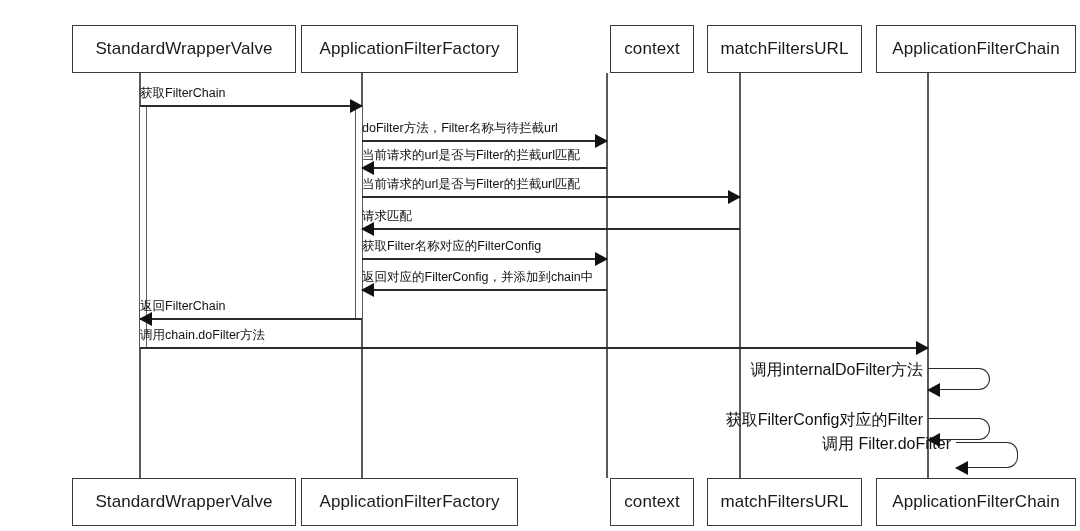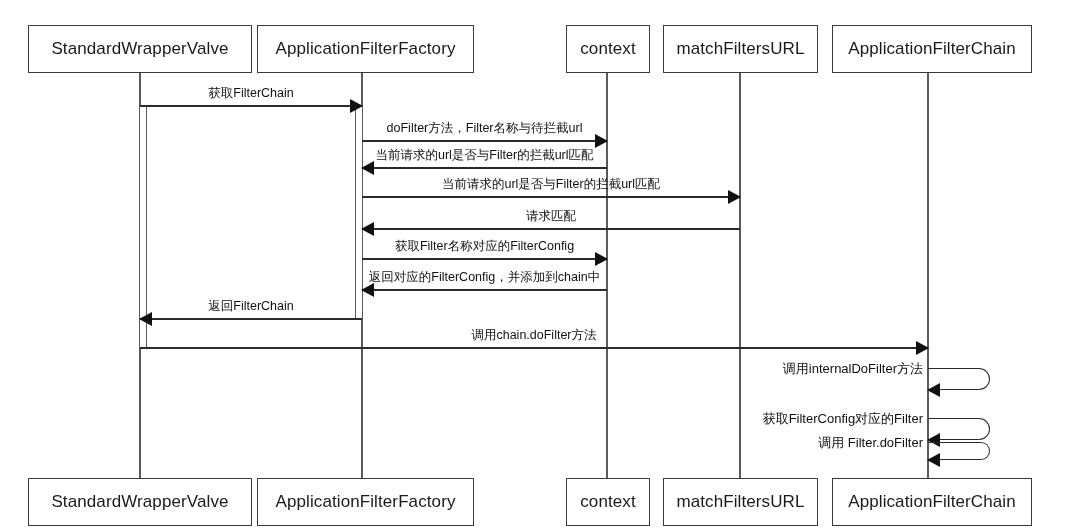--- a/index.html
+++ b/index.html
@@ -23,20 +23,21 @@
     border: 1.5px solid #3a3a3a;
     background: #ffffff;
     display: flex;
     align-items: center;
     justify-content: center;
     color: #1a1a1a;
     font-size: 17px;
     letter-spacing: 0.1px;
     white-space: nowrap;
     z-index: 6;
+    margin-left: 44px;
   }
   .lifeline {
     position: absolute;
     width: 1.5px;
     background: #5a5a5a;
     z-index: 1;
   }
   .activation {
     position: absolute;
     box-sizing: border-box;
@@ -71,21 +72,20 @@
   }
   .msg .head.left {
     left: -1px;
     border-right: 13px solid #111111;
   }
   .msg .caption {
     position: absolute;
     bottom: 4px;
     left: 0;
     right: 0;
-    text-align: center;
     font-size: 12.5px;
     color: #111111;
     white-space: nowrap;
     line-height: 1.1;
   }
   .selfmsg {
     position: absolute;
     z-index: 4;
   }
   .selfmsg .loop {
@@ -110,21 +110,21 @@
     border-top: 7px solid transparent;
     border-bottom: 7px solid transparent;
     border-right: 13px solid #111111;
   }
   .selfmsg .caption {
     position: absolute;
     right: 100%;
     top: -8px;
     margin-right: 5px;
     text-align: center;
-    font-size: 13px;
+    font-size: 16px;
     color: #111111;
     white-space: nowrap;
   }
   #watermark {
     position: absolute;
     z-index: 9;
     pointer-events: none;
     user-select: none;
   }
   #watermark .wm-cjk {
@@ -275,21 +275,21 @@
     <div class="head"></div>
     <div class="caption">调用internalDoFilter方法</div>
   </div>
 
   <div class="selfmsg" style="left:928px;top:418px;width:62px;height:22px;">
     <div class="loop"></div>
     <div class="head"></div>
     <div class="caption">获取FilterConfig对应的Filter</div>
   </div>
 
-  <div class="selfmsg" style="left:928px;top:442px;width:62px;height:18px;">
+  <div class="selfmsg" style="left:956px;top:442px;width:62px;height:26px;">
     <div class="loop"></div>
     <div class="head"></div>
     <div class="caption">调用 Filter.doFilter</div>
   </div>
 
   <div class="actor-box" style="left:28px;top:478px;width:224px;height:48px;">
     <span>StandardWrapperValve</span>
   </div>
   <div class="actor-box" style="left:257px;top:478px;width:217px;height:48px;">
     <span>ApplicationFilterFactory</span>

